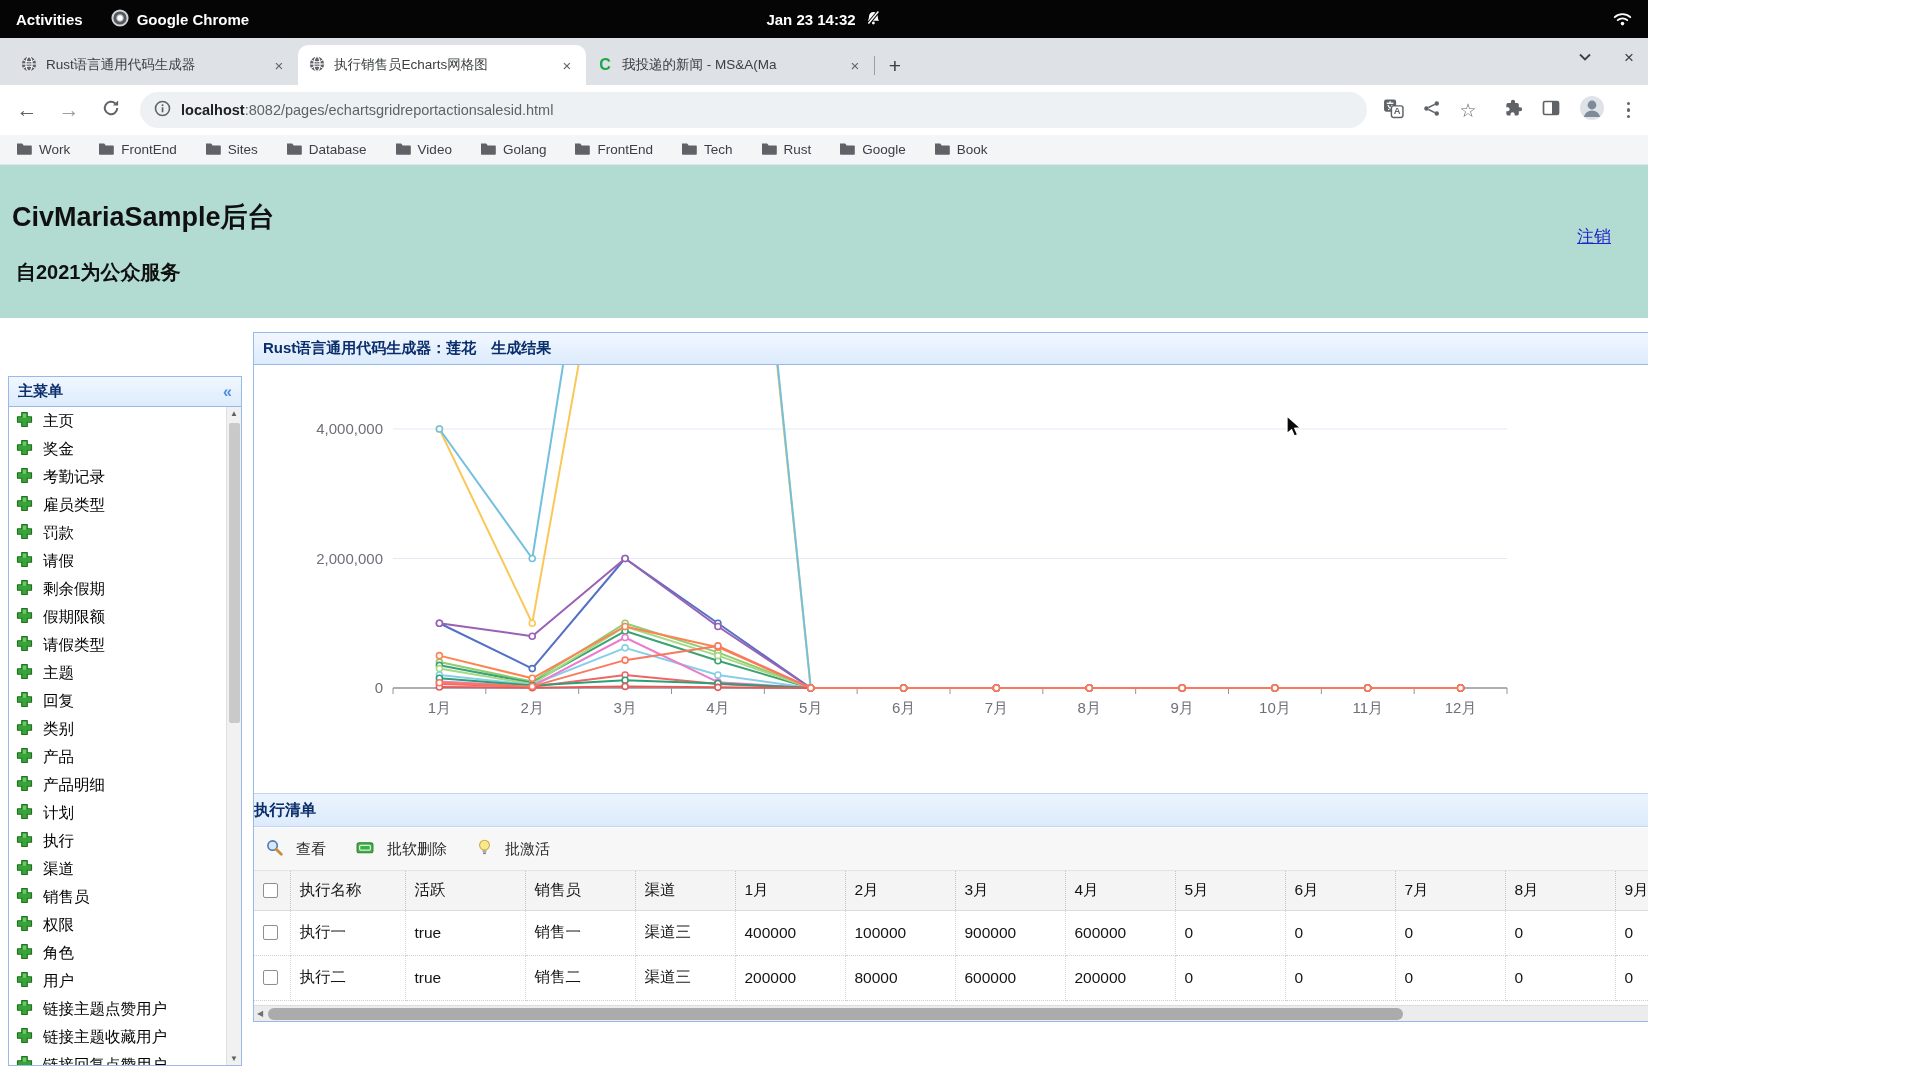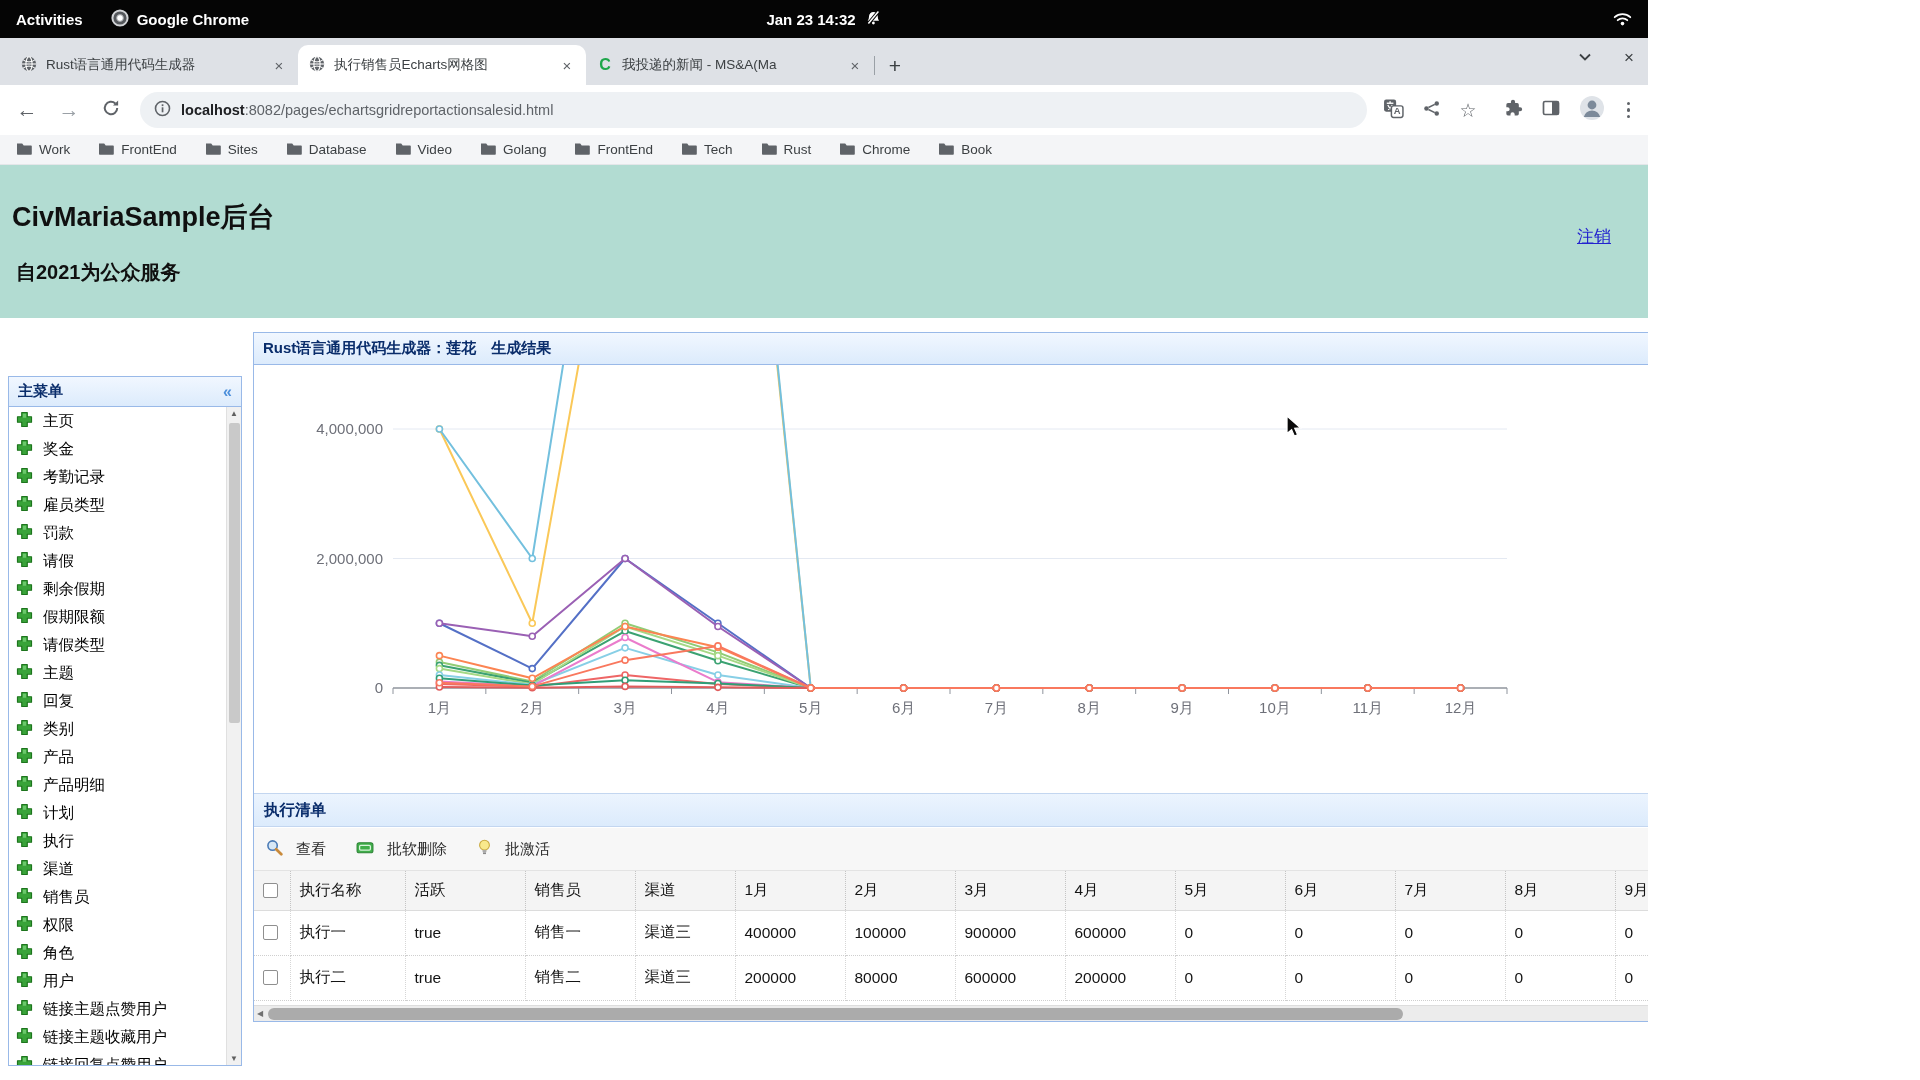--- a/index.html
+++ b/index.html
@@ -64,21 +64,21 @@
   .vsb .thumb { position:absolute; left:2px; width:11px; background:#c9c9c9; border-radius:2px; }
 
   .mainpanel { left:253px; top:332px; width:1625px; height:690px; }
   .mainpanel .ehd { height:32px; }
   .mcontent { position:relative; height:656px; background:#fff; overflow:hidden; }
   .chartbox { position:absolute; left:0; top:0; width:1607px; height:424px; }
 
   .rstrip { left:1884px; top:332px; width:30px; height:690px; background:linear-gradient(90deg,#f1f7ff,#dcebfc); }
   .rstrip .col { display:block; text-align:center; margin-top:8px; color:#4c8fdb; font-size:16px; font-weight:bold; }
 
-  .sect-hd { position:absolute; left:0; top:428px; width:1607px; height:34px; background:linear-gradient(#ecf4fe,#dcebfc); border-top:1px solid #c3d6f0; border-bottom:1px solid #c3d6f0; display:flex; align-items:center; padding-left:10px; }
+  .sect-hd { position:absolute; left:0; top:428px; width:1607px; height:34px; background:linear-gradient(#ecf4fe,#dcebfc); border-top:1px solid #c3d6f0; border-bottom:1px solid #c3d6f0; display:flex; align-items:center; }
   .sect-hd .t { font-size:15.5px; font-weight:bold; color:#0a2d6b; }
 
   .gtoolbar { position:absolute; left:0; top:463px; width:1607px; height:43px; background:#f7f7f7; border-bottom:1px solid #e3e3e3; display:flex; align-items:center; gap:30px; padding-left:12px; }
   .gbtn { display:flex; align-items:center; gap:13px; font-size:15px; color:#2b2b2b; }
 
   .gridwrap { position:absolute; left:0; top:506px; width:1607px; overflow:hidden; }
   table.dgrid { border-collapse:collapse; table-layout:fixed; width:1688px; }
   .dgrid th { height:39px; background:#f4f4f4; border-right:1px dotted #c4c4c4; border-bottom:1px solid #dcdcdc; font-size:15.5px; font-weight:normal; color:#141414; text-align:left; padding-left:9px; }
   .dgrid td { height:45px; background:#fff; border-right:1px dotted #d6d6d6; border-bottom:1px dotted #cfcfcf; font-size:15.5px; color:#141414; padding-left:9px; }
   .cb { width:15px; height:15px; border:1px solid #8f8f8f; border-radius:2px; background:#fff; }
@@ -310,21 +310,21 @@
       <span class="bm">
         <span><svg width="16" height="13" viewBox="0 0 16 13">
             <path d="M1 1.5 h5.2 l1.5 2 H15 a0.8 0.8 0 0 1 0.8 0.8 V12 a0.8 0.8 0 0 1-0.8 0.8 H1.8 A0.8 0.8 0 0 1 1 12 Z" fill="#5f6368"></path>
           </svg></span>
         <span>Rust</span>
       </span>
       <span class="bm">
         <span><svg width="16" height="13" viewBox="0 0 16 13">
             <path d="M1 1.5 h5.2 l1.5 2 H15 a0.8 0.8 0 0 1 0.8 0.8 V12 a0.8 0.8 0 0 1-0.8 0.8 H1.8 A0.8 0.8 0 0 1 1 12 Z" fill="#5f6368"></path>
           </svg></span>
-        <span>Chrome</span>
+        <span>Google</span>
       </span>
       <span class="bm">
         <span><svg width="16" height="13" viewBox="0 0 16 13">
             <path d="M1 1.5 h5.2 l1.5 2 H15 a0.8 0.8 0 0 1 0.8 0.8 V12 a0.8 0.8 0 0 1-0.8 0.8 H1.8 A0.8 0.8 0 0 1 1 12 Z" fill="#5f6368"></path>
           </svg></span>
         <span>Book</span>
       </span>
     </div>
 
   <div class="siteheader">

